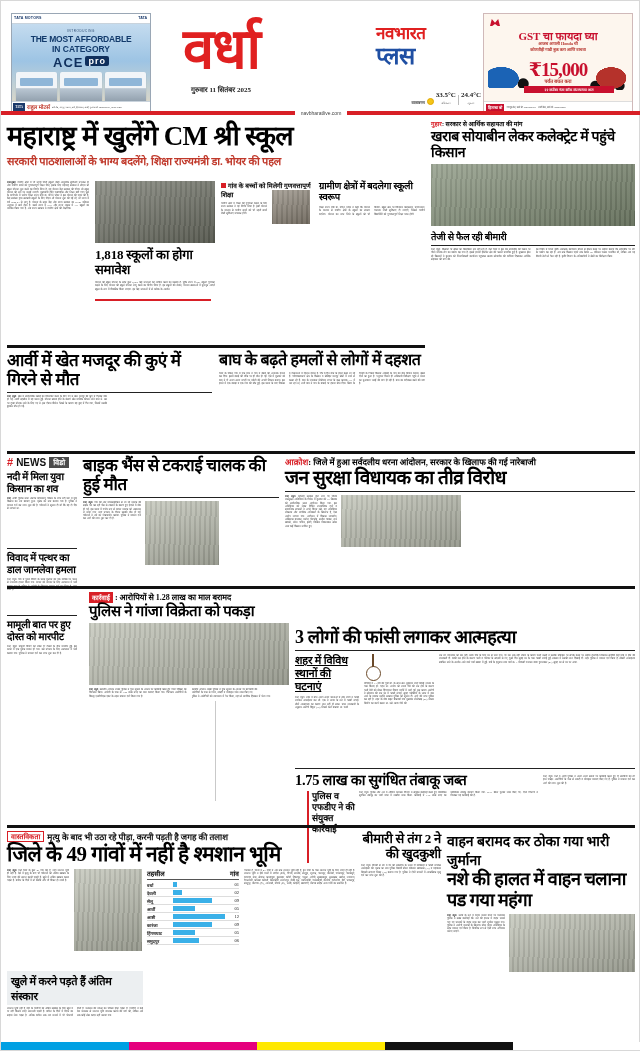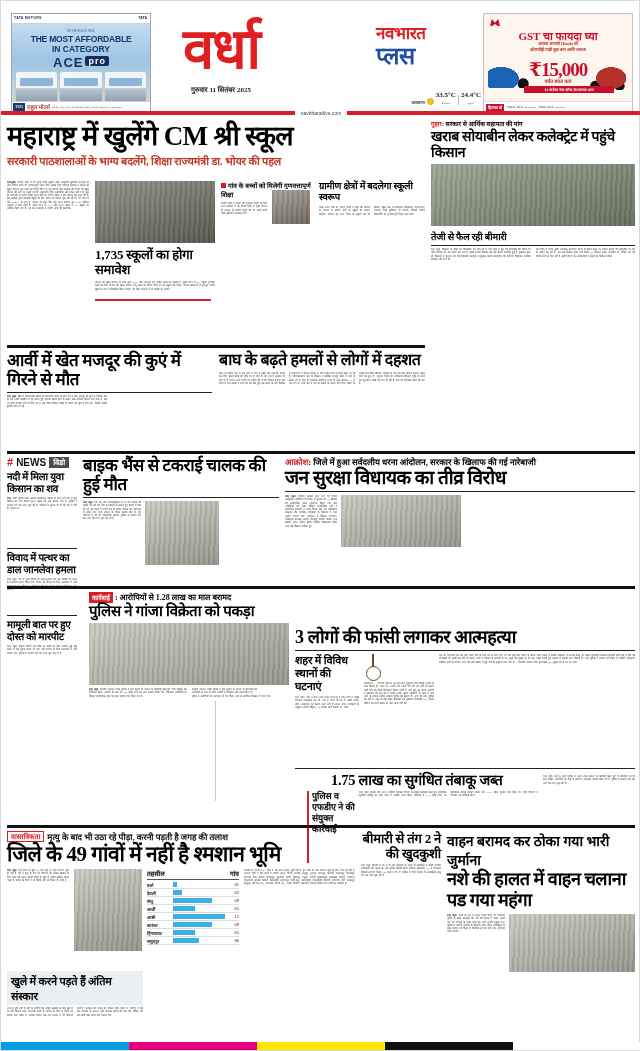--- a/index.html
+++ b/index.html
@@ -160,23 +160,23 @@
   .row3 .mid h2 { font-size:17px; line-height:19px; font-weight:bold; letter-spacing:-.4px; }
   .row3 .rt h2 { font-size:19px; line-height:21px; font-weight:bold; letter-spacing:-.5px; }
   .row3 .rt .kick { font-size:8.5px; font-weight:bold; }
   .row3 .rt .kick .tag { color:#d81f26; }
 
   
   .row4 { position:absolute; left:6px; top:590px; width:628px; }
   .box-kick { background:#d81f26; color:#fff; font-size:6.5px; font-weight:bold; padding:1px 3px; display:inline-block;}
   .row4 .crimehl { font-size:15px; line-height:17px; font-weight:bold; letter-spacing:-.3px; }
   .row4 .rhl { font-size:18px; line-height:20px; font-weight:bold; letter-spacing:-.4px;margin-top:36px; }
-  .row4 .rhl2 { font-size:14.5px; line-height:16px; font-weight:bold; letter-spacing:-.3px;margin-left:36px; }
+  .row4 .rhl2 { font-size:14.5px; line-height:16px; font-weight:bold; letter-spacing:-.3px; }
   .row4 .rhl3 { font-size:13.5px; line-height:15.5px; font-weight:bold; letter-spacing:-.3px; }
-  .row4 .sub { font-size:11px; line-height:13px; font-weight:bold; }
+  .row4 .sub { font-size:11px; line-height:13px; font-weight:bold;text-decoration:underline; }
   .noose { width:18px; height:26px; position:relative; }
   .noose::before{content:"";position:absolute;left:8px;top:0;width:1.6px;height:13px;background:#6b4a2a;}
   .noose::after{content:"";position:absolute;left:2px;top:12px;width:13px;height:13px;border:1.6px solid #6b4a2a;border-radius:50%;}
 
   
   .bottom { position:absolute; left:6px; top:830px; width:628px; }
   .vastav { display:flex; align-items:center; gap:3px; }
   .vastav .tagbox { border:1px solid #d81f26; color:#d81f26; font-size:7px; font-weight:bold; padding:0 3px; }
   .vastav .tx { font-size:8.5px; font-weight:bold; color:#111; }
   .bottom h1 { font-size:21px; line-height:24px; font-weight:bold; letter-spacing:-.5px; }
@@ -279,21 +279,21 @@
 
   <div class="lead-body">
     <div class="c1">
       <div class="body-txt dense" style="height:140px;">
         <span class="dateline">वर्धा/मुंबई.</span>
         <span>ग्रामीण क्षेत्रों में भी शहरी निजी स्कूलों जैसी आधुनिक सुविधाएं उपलब्ध हों और ग्रामीण छात्रों को गुणवत्तापूर्ण शिक्षा मिले, इसके लिए महाराष्ट्र सरकार ने सीएम श्री स्कूल योजना शुरू करने का निर्णय लिया है. यह योजना केंद्र सरकार की पीएम श्री स्कूल योजना की तर्ज पर चलाई जाएगी. मुख्यमंत्री देवेंद्र फडणवीस और शिक्षा मंत्री दादा भुसे के मार्गदर्शन में चलेगा शिक्षा राज्य मंत्री डा. योगेश भोयर ने इस योजना की पहल की है. केंद्र सरकार द्वारा सरकारी स्कूलों के लिए पीएम श्री योजना शुरू की गई थी, जो राज्य में वर्ष 2022-23 से लागू है. योजना के तहत केंद्र और राज्य सरकार का 60:40 प्रतिशत अनुपात में खर्च होता है. उसमें राज्य में 51% और राज्य शासन में 311 स्कूलों का चयनित किया गया है. अब राज्य सरकार ने ग्रामीण क्षेत्रों की शैक्षणिक</span>
       </div>
     </div>
 
     <div class="photo lead-photo"></div>
-    <div class="lead-sub-hl hl">1,735 स्कूलों का होगा समावेश</div>
+    <div class="lead-sub-hl hl">1,818 स्कूलों का होगा समावेश</div>
     <div class="lead-red-rule"></div>
     <div class="body-txt dense lead-sub-body">योजना की स्कूल योजना के तहत कुल 4,860 केंद्र शालाओं को शामिल करने का प्रस्ताव है. चूंकि राज्य में 827 स्कूलों गुणवत्ता बढ़ाने के लिए योजना की स्कूल योजना लागू करने का निर्णय लिया है. इन स्कूलों की नोडल, योजना संस्थाओं में मुलभूत आदर्श स्कूल के रूप में विकसित किया जाएगा. इन केंद्र शालाओं में से प्रत्येक के अंतर्गत</div>
 
     <div class="villbox">
       <div class="t">
         <span class="red-sq"></span><span>गांव के बच्चों को मिलेगी गुणवत्तापूर्ण शिक्षा</span>
       </div>
       <div class="body-txt dense" style="width:46px;height:98px;margin-top:3px;">ग्रामीण क्षेत्रों में शिक्षा की गुणवत्ता बढ़ाने के लिए राज्य सरकार ने यह निर्णय लिया है. इसी योजना के माध्यम से ग्रामीण छात्रों को भी शहरी छात्रों जैसी सुविधाएं उपलब्ध होंगी.</div>
     </div>
     <div class="photo portrait"></div>

